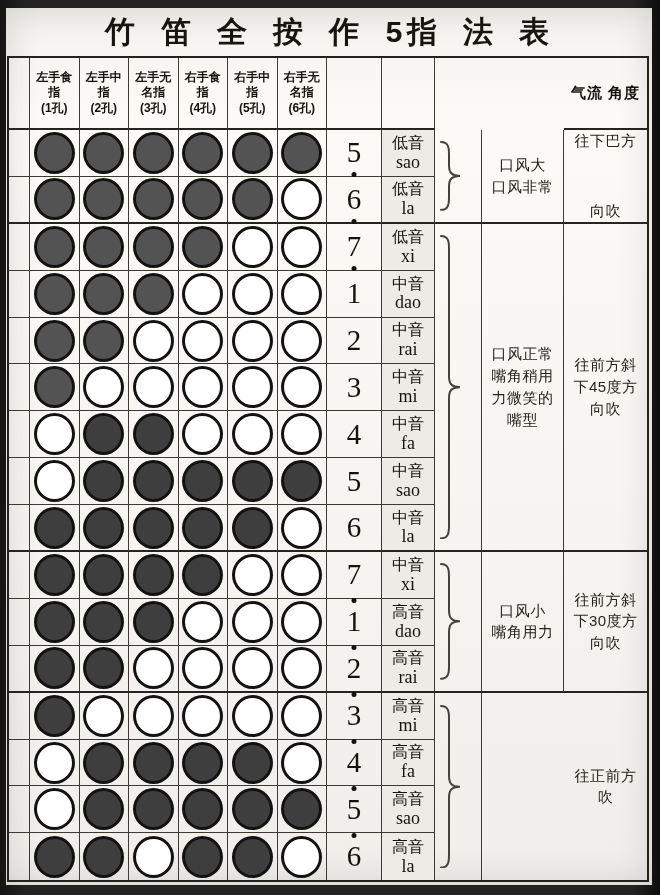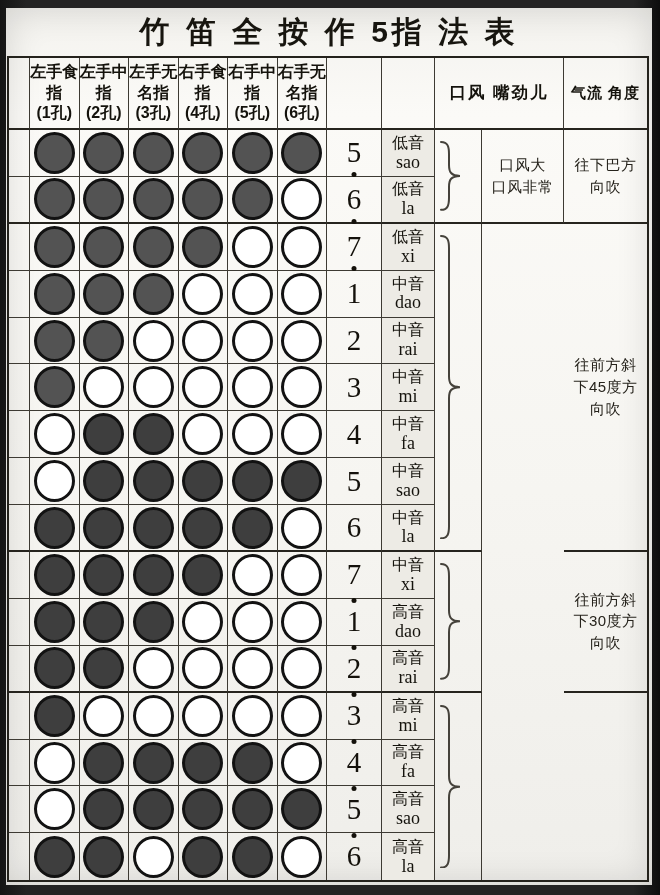--- a/index.html
+++ b/index.html
@@ -2,35 +2,35 @@
 <html><head>
 <meta charset="utf-8">
 <style>
   html,body{margin:0;padding:0;background:#3c3c3c;}
   .photo{position:relative;width:660px;height:895px;background:linear-gradient(90deg,#141414,#232323 4%,#232323 96%,#0d0d0d);overflow:hidden;
          font-family:"Liberation Sans","DejaVu Sans",sans-serif;}
   .paper{position:absolute;left:6px;top:8px;width:646px;height:877px;
          background:linear-gradient(180deg,#f3f2ee,#fbfaf7 12%,#f6f5f1 55%,#efeeea 100%);
          box-shadow:inset 0 0 36px rgba(0,0,0,0.14);overflow:hidden;}
   .title{height:48px;display:flex;align-items:center;justify-content:center;
-         font-family:Liberation Sans, sans-serif;font-weight:bold;
+         font-family:Liberation Mono, monospace;font-weight:bold;
          font-size:30px;letter-spacing:4px;color:#17150f;}
   .grid{position:relative;margin-left:1px;display:grid;width:638px;
         grid-template-columns:21px repeat(6,49.5px) 55px 53px 47px 82px 83px;
         grid-template-rows:72px repeat(16,46.9px);
         border:2.6px solid #24221c;background:transparent;}
   .c{border-right:1.4px solid #3d3a33;border-bottom:1.4px solid #3d3a33;
      display:flex;align-items:center;justify-content:center;min-width:0;min-height:0;}
   .col{flex-direction:column;}
   .nr{border-right:none;}
   .nb{border-bottom:none;}
   .tb{border-bottom:2.6px solid #26241e;}
   .hb{border-bottom:2.2px solid #26241e;}
   .head{font-weight:bold;color:#14120c;text-align:center;}
-  .fhead{font-size:16px;line-height:1.28;}
+  .fhead{font-size:12px;line-height:1.28;}
   .mhead{font-size:16.5px;letter-spacing:2px;}
   .ahead{font-size:15px;letter-spacing:1px;}
   .hole{width:41px;height:42px;border:3.4px solid #121212;border-radius:50%;box-sizing:border-box;background:#fff;}
   .numcell{font-family:"Liberation Serif","DejaVu Serif",serif;font-size:29px;color:#14110b;}
   .numwrap{position:relative;line-height:1;}
   .odot{position:absolute;left:50%;transform:translateX(-50%);width:5px;height:5px;border-radius:50%;background:#14110b;}
   .odot.above{top:-9px;}
   .odot.below{bottom:-10px;}
   .notecell{background:#edebe5;font-family:"Liberation Serif","DejaVu Serif",serif;
             color:#15130d;line-height:1.12;padding:1px 0;}
@@ -73,21 +73,20 @@
           <div class="">指</div>
           <div class="">(5孔)</div>
         </div>
         <div class="c col head fhead hb" style="grid-area: 1 / 7 / 2 / 8;">
           <div class="">右手无</div>
           <div class="">名指</div>
           <div class="">(6孔)</div>
         </div>
         <div class="c hb" style="grid-area: 1 / 8 / 2 / 9;"></div>
         <div class="c hb" style="grid-area: 1 / 9 / 2 / 10;"></div>
-        <div class="c head mhead hb" style="grid-area: 1 / 10 / 2 / 12;">口风 嘴劲儿</div>
         <div class="c head ahead nr hb" style="grid-area: 1 / 12 / 2 / 13;">气流 角度</div>
         <div class="c" style="grid-area: 2 / 1 / 3 / 2;"></div>
         <div class="c" style="grid-area: 2 / 2 / 3 / 3;">
           <div class="hole" style="background: rgb(83, 83, 83);"></div>
         </div>
         <div class="c" style="grid-area: 2 / 3 / 3 / 4;">
           <div class="hole" style="background: rgb(83, 83, 83);"></div>
         </div>
         <div class="c" style="grid-area: 2 / 4 / 3 / 5;">
           <div class="hole" style="background: rgb(83, 83, 83);"></div>
@@ -500,44 +499,58 @@
         </div>
         <div class="c brkcell tb" style="grid-area: 2 / 10 / 4 / 11;">
           <svg width="24" height="69.8" viewBox="0 0 24 69.8">
             <path d="M2,1 C9,1 10,6 10,13 L10,23.9 C10,30.9 12,34.9 21,34.9 C12,34.9 10,38.9 10,45.9 L10,56.8 C10,63.8 9,68.8 2,68.8" fill="none" stroke="#45423b" stroke-width="2" stroke-linecap="round"></path>
           </svg>
         </div>
         <div class="c col anncell tb" style="grid-area: 2 / 11 / 4 / 12;">
           <div class="annline">口风大</div>
           <div class="annline">口风非常</div>
         </div>
-        <div class="c col anncell nr tb" style="grid-area: 2 / 12 / 4 / 13;">
+        <div class="c col anncell nr tb" style="grid-area: 2 / 12 / 4 / 13; justify-content: space-between;">
           <div class="annline">往下巴方</div>
           <div class="annline">向吹</div>
         </div>
         <div class="c brkcell tb" style="grid-area: 4 / 10 / 11 / 11;">
           <svg width="24" height="304.3" viewBox="0 0 24 304.3">
             <path d="M2,1 C9,1 10,6 10,13 L10,141.15 C10,148.15 12,152.15 21,152.15 C12,152.15 10,156.15 10,163.15 L10,291.3 C10,298.3 9,303.3 2,303.3" fill="none" stroke="#45423b" stroke-width="2" stroke-linecap="round"></path>
           </svg>
         </div>
+        <div class="c col anncell tb" style="grid-area: 4 / 11 / 11 / 12;">
+          <div class="annline">口风正常</div>
+          <div class="annline">嘴角稍用</div>
+          <div class="annline">力微笑的</div>
+          <div class="annline">嘴型</div>
+        </div>
         <div class="c col anncell nr tb" style="grid-area: 4 / 12 / 11 / 13;">
           <div class="annline">往前方斜</div>
           <div class="annline">下45度方</div>
           <div class="annline">向吹</div>
         </div>
         <div class="c brkcell tb" style="grid-area: 11 / 10 / 14 / 11;">
           <svg width="24" height="116.69999999999999" viewBox="0 0 24 116.69999999999999">
             <path d="M2,1 C9,1 10,6 10,13 L10,47.349999999999994 C10,54.349999999999994 12,58.349999999999994 21,58.349999999999994 C12,58.349999999999994 10,62.349999999999994 10,69.35 L10,103.69999999999999 C10,110.69999999999999 9,115.69999999999999 2,115.69999999999999" fill="none" stroke="#45423b" stroke-width="2" stroke-linecap="round"></path>
           </svg>
         </div>
+        <div class="c col anncell tb" style="grid-area: 11 / 11 / 14 / 12;">
+          <div class="annline">口风小</div>
+          <div class="annline">嘴角用力</div>
+        </div>
         <div class="c col anncell nr tb" style="grid-area: 11 / 12 / 14 / 13;">
           <div class="annline">往前方斜</div>
           <div class="annline">下30度方</div>
           <div class="annline">向吹</div>
         </div>
         <div class="c brkcell nb" style="grid-area: 14 / 10 / 18 / 11;">
           <svg width="24" height="163.6" viewBox="0 0 24 163.6">
             <path d="M2,1 C9,1 10,6 10,13 L10,70.8 C10,77.8 12,81.8 21,81.8 C12,81.8 10,85.8 10,92.8 L10,150.6 C10,157.6 9,162.6 2,162.6" fill="none" stroke="#45423b" stroke-width="2" stroke-linecap="round"></path>
           </svg>
+        </div>
+        <div class="c col anncell nr nb" style="grid-area: 14 / 12 / 18 / 13;">
+          <div class="annline">往正前方</div>
+          <div class="annline">吹</div>
         </div>
       </div>
   </div>
 </div>
 
 </body></html>

